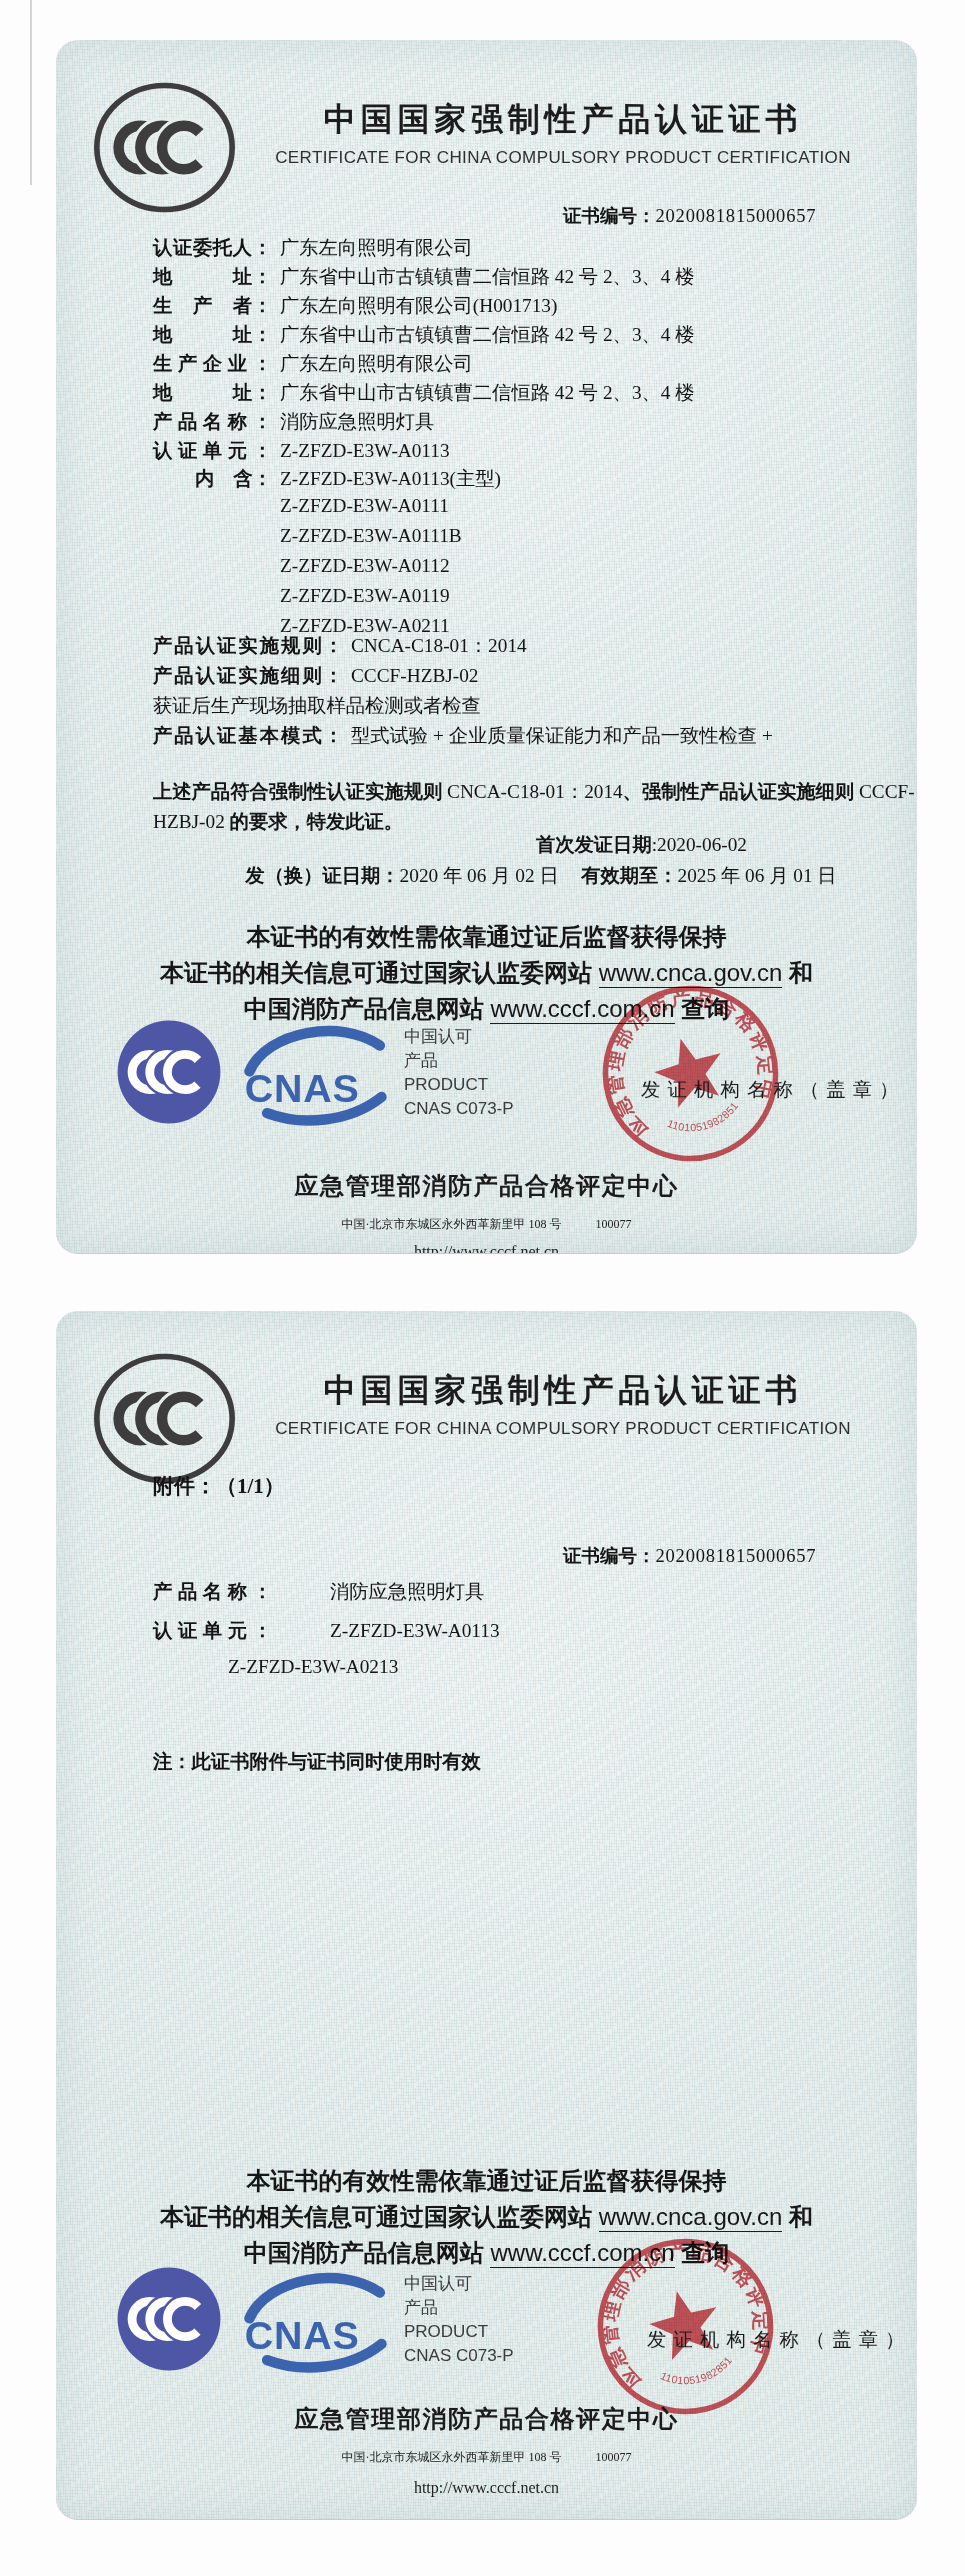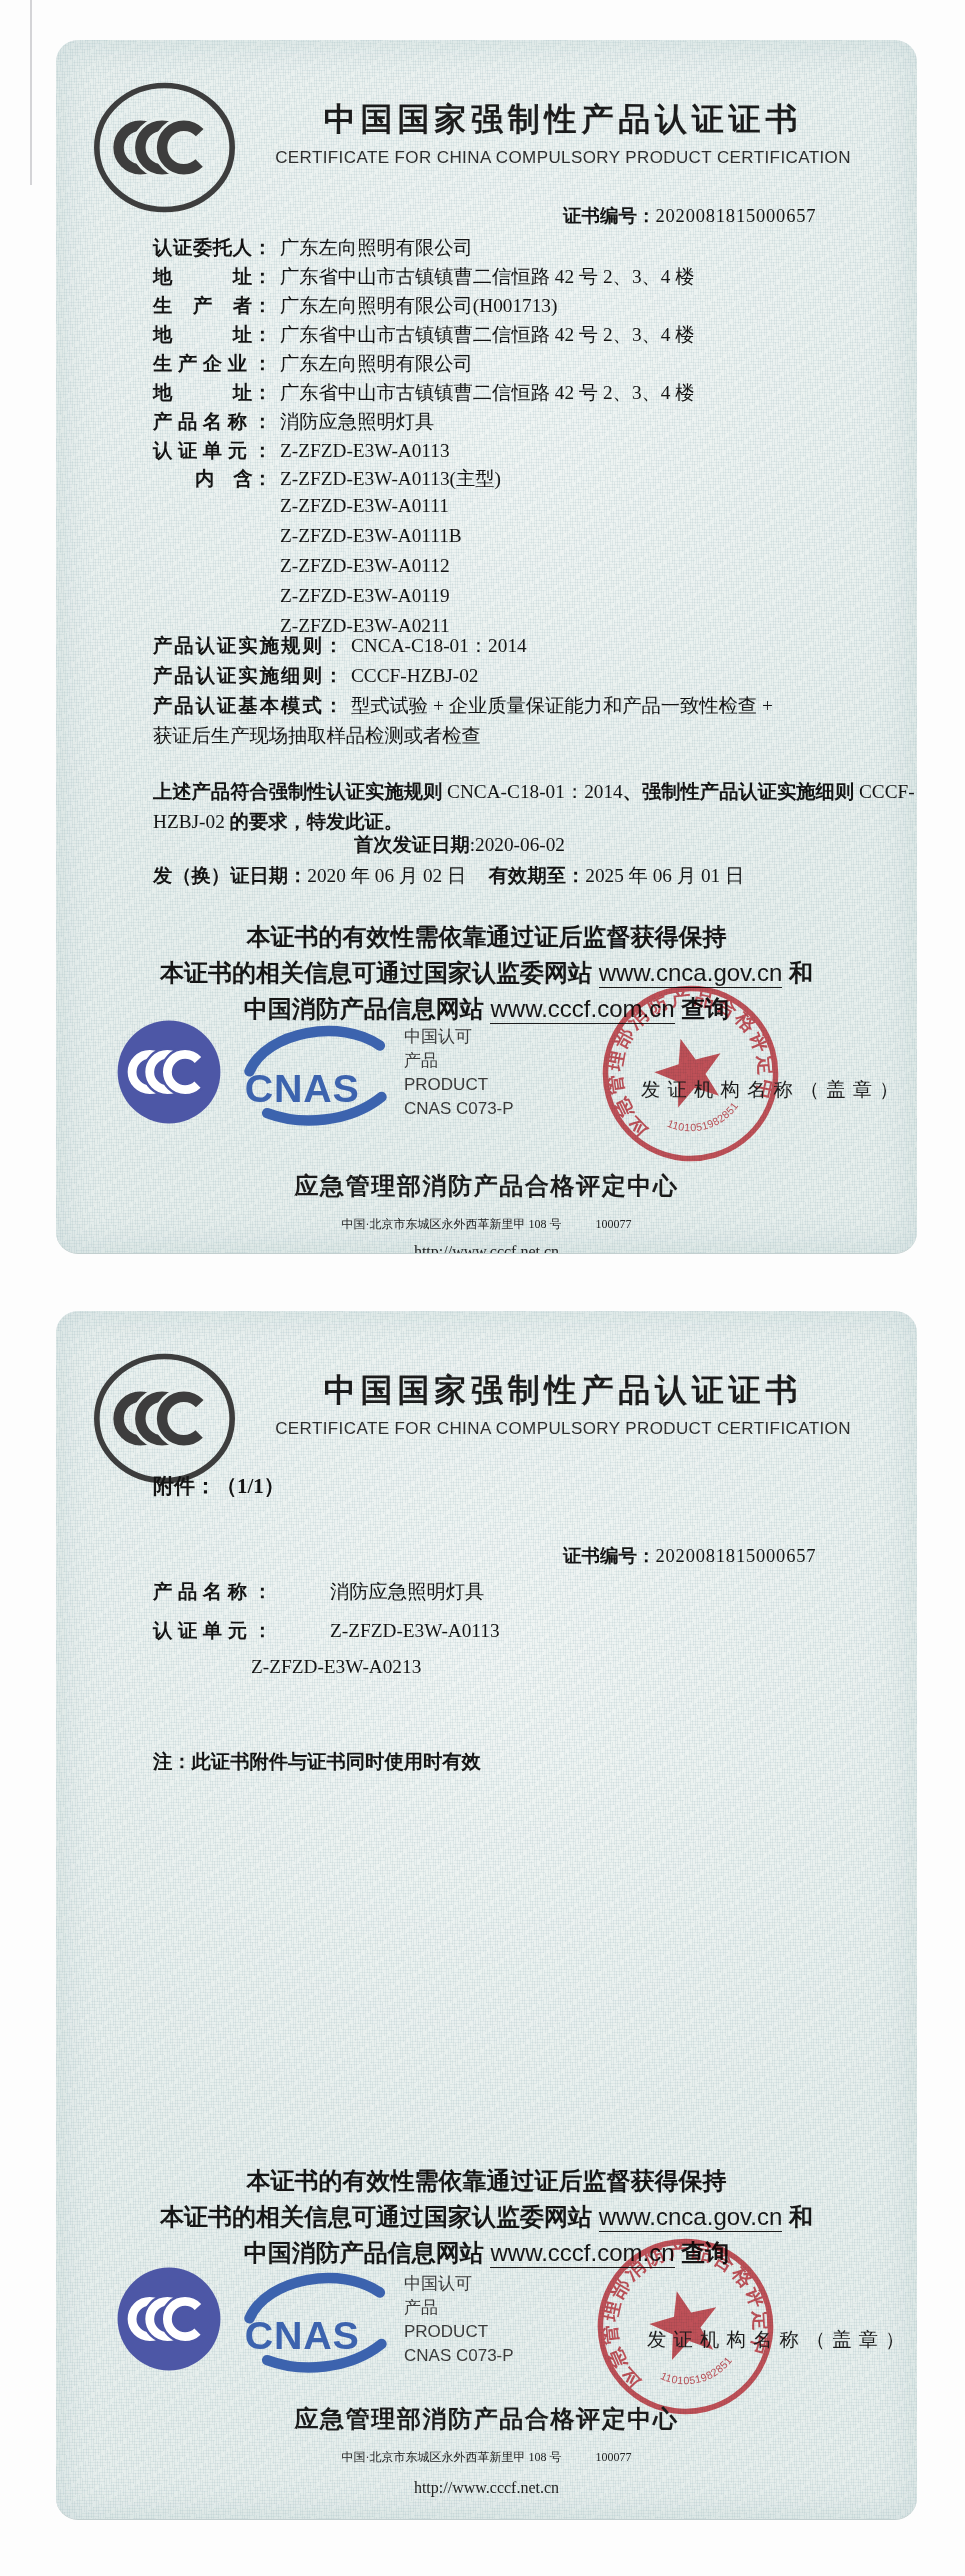--- a/index.html
+++ b/index.html
@@ -32,25 +32,25 @@
   .row{white-space:nowrap;}
   .fields .row{height:29px;}
   .incl .row{height:30px;}
   .rules .row{height:30px;}
   .b{font-weight:700;}
   .lbl{display:inline-block;width:119px;text-align-last:justify;-moz-text-align-last:justify;font-weight:700;}
   .lbl-r{display:inline-block;width:119px;text-align:right;font-weight:700;}
   .lblw{display:inline-block;width:190px;text-align-last:justify;-moz-text-align-last:justify;font-weight:700;}
   .val{margin-left:8px;}
   .models-p1{margin-left:127px;}
-  .models-p2{margin-left:98px;}
+  .models-p2{margin-left:75px;}
   .gapv{margin-left:58px;}
   .stmt{line-height:30px;white-space:normal;font-weight:700;}
   .stmt .code{font-weight:400;}
-  .dateline{white-space:nowrap;}
+  .dateline{white-space:nowrap;text-align:center;}
   .spacer{display:inline-block;width:22.5px;}
 
   .notices{position:absolute;left:0;width:100%;text-align:center;font-family:"Liberation Sans","DejaVu Sans",sans-serif;font-size:24px;font-weight:700;color:#161616;}
   .notices .nline{height:36px;}
   .url{font-weight:400;text-decoration:none;border-bottom:1.6px solid #1c1c1c;padding-bottom:0.8px;}
 
   .logorow{position:absolute;left:60px;width:804px;height:113px;}
   .ccc-blue{position:absolute;left:0;top:1.6px;}
   .cnas-logo{position:absolute;left:127px;top:6.4px;}
   .acc-block{position:absolute;left:288px;top:8px;font-family:"Liberation Sans","DejaVu Sans",sans-serif;font-size:17px;line-height:24px;color:#3a3a3a;}
@@ -147,24 +147,24 @@
     </div>
 
     <div class="block rules" style="top:592px;">
       <div class="row">
         <span class="lblw">产品认证实施规则：</span><span class="val">CNCA-C18-01：2014</span>
       </div>
       <div class="row">
         <span class="lblw">产品认证实施细则：</span><span class="val">CCCF-HZBJ-02</span>
       </div>
       <div class="row">
+        <span>获证后生产现场抽取样品检测或者检查</span>
+      </div>
+      <div class="row">
         <span class="lblw">产品认证基本模式：</span><span class="val">型式试验 + 企业质量保证能力和产品一致性检查 +</span>
-      </div>
-      <div class="row">
-        <span>获证后生产现场抽取样品检测或者检查</span>
       </div>
     </div>
 
     <div class="block stmt" style="top:737px;">
       <span>上述产品符合强制性认证实施规则 </span><span class="code">CNCA-C18-01：2014</span><span>、强制性产品认证实施细则 </span><span class="code">CCCF-HZBJ-02 </span><span>的要求，特发此证。</span>
     </div>
 
     <div class="block dateline" style="top:791px;margin-left:0;padding-left:201px;width:575px;">
       <span class="b">首次发证日期</span><span>:2020-06-02</span>
     </div>

